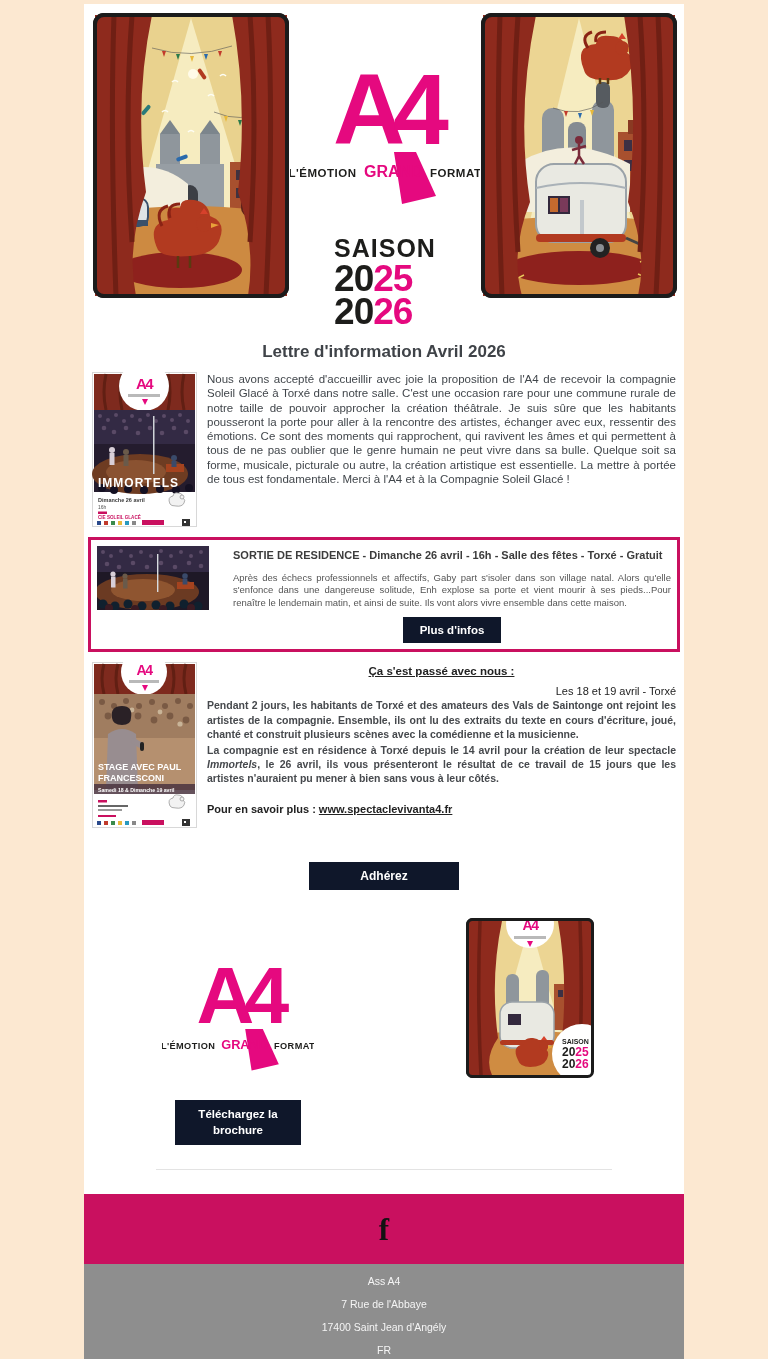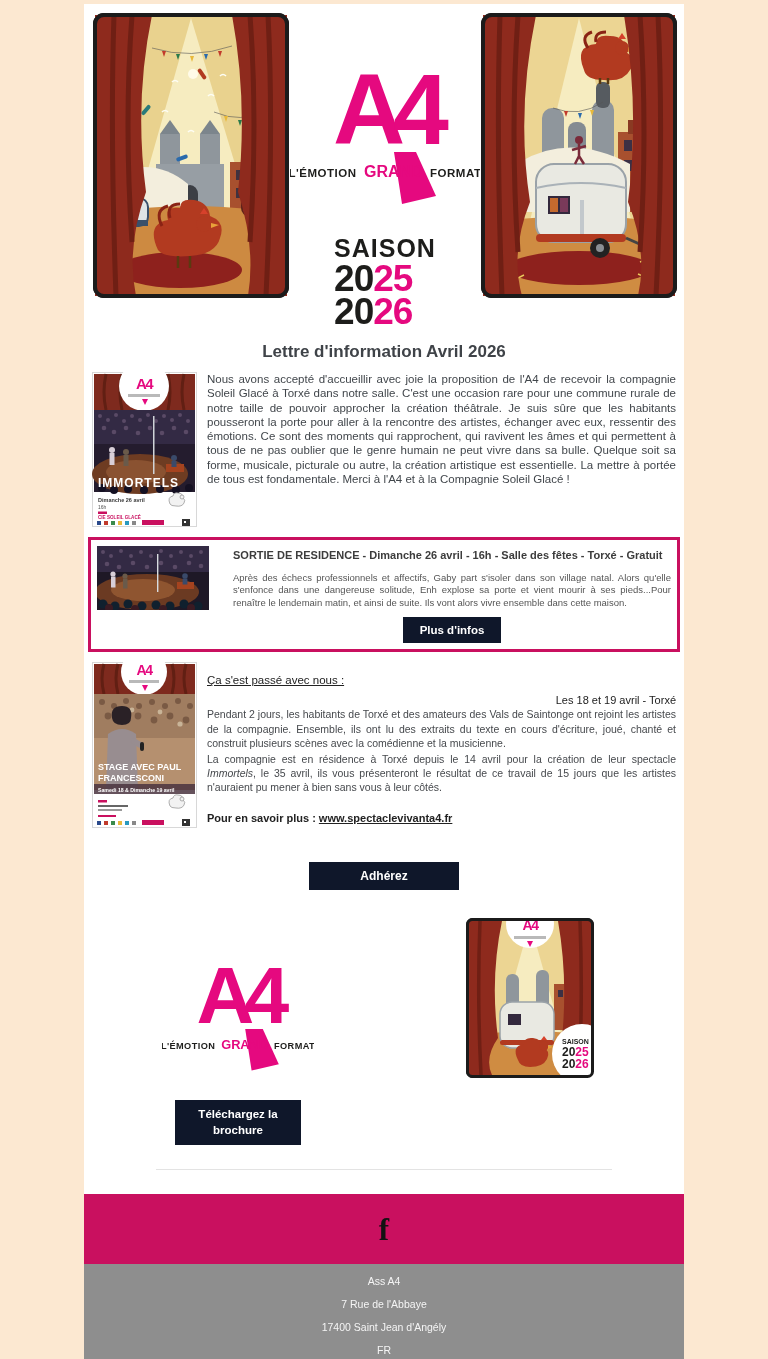--- a/index.html
+++ b/index.html
@@ -31,23 +31,23 @@
   .res-col{flex:1;padding-top:3px;}
   .res-heading{font-size:11px;font-weight:bold;color:#3c3c3c;margin-bottom:11px;}
   .res-body{font-size:9.5px;color:#555;line-height:1.3;text-align:justify;}
   .btn{display:inline-block;background:#0f172a;color:#fff;font-weight:bold;text-align:center;border:none;cursor:pointer;font-family:"Liberation Sans",sans-serif;}
   .res-btn-row{text-align:center;margin-top:8px;}
   .res-btn{width:98px;padding:7px 0;font-size:11.5px;}
 
   
   .past-section{margin-top:10px;}
   .past-text{flex:1;font-size:10.5px;color:#46494d;line-height:1.35;}
-  .past-heading{font-size:11.5px;font-weight:normal;color:#222;text-decoration:underline;margin:11px 0 4px 0;}
+  .past-heading{font-size:11.5px;font-weight:bold;color:#222;text-decoration:underline;margin:2px 0 4px 0;text-align:center;}
   .past-sub{font-size:11px;font-weight:normal;color:#222;text-align:right;}
-  .past-p{text-align:justify;margin:0 0 2px 0;}
+  .past-p{text-align:justify;margin:0 0 2px 0;font-weight:bold;}
   .past-more{margin-top:16px;font-size:11px;font-weight:bold;color:#222;}
   .past-link{color:#222;text-decoration:underline;cursor:pointer;}
 
   
   .adherez-row{text-align:center;margin-top:34px;}
   .adherez-btn{width:150px;padding:7px 0;font-size:12px;}
   .bottom-logos{display:flex;padding:28px 8px 0 8px;}
   .bl-cell{width:50%;display:flex;justify-content:center;}
   .cta-row{display:flex;padding:22px 8px 0 8px;}
   .cta-cell{width:50%;display:flex;justify-content:center;align-items:flex-start;}
@@ -450,21 +450,21 @@
             <rect x="40" y="159" width="4" height="4" fill="#888"></rect>
         <rect x="50" y="158" width="22" height="5" fill="#c9105f"></rect>
         <rect x="90" y="157" width="8" height="7" fill="#333"></rect>
             <rect x="92" y="159" width="2" height="2" fill="#fff"></rect>
       </g>
     </svg>
     <div class="past-text">
       <div class="past-heading">Ça s'est passé avec nous :</div>
       <div class="past-sub">Les 18 et 19 avril - Torxé</div>
       <p class="past-p">Pendant 2 jours, les habitants de Torxé et des amateurs des Vals de Saintonge ont rejoint les artistes de la compagnie. Ensemble, ils ont lu des extraits du texte en cours d'écriture, joué, chanté et construit plusieurs scènes avec la comédienne et la musicienne.</p>
-      <p class="past-p"><span>La compagnie est en résidence à Torxé depuis le 14 avril pour la création de leur spectacle </span><em>Immortels</em><span>, le 35 avril, ils vous présenteront le résultat de ce travail de 15 jours que les artistes n'auraient pu mener à bien sans vous à leur côtés.</span></p>
+      <p class="past-p"><span>La compagnie est en résidence à Torxé depuis le 14 avril pour la création de leur spectacle </span><em>Immortels</em><span>, le 26 avril, ils vous présenteront le résultat de ce travail de 15 jours que les artistes n'auraient pu mener à bien sans vous à leur côtés.</span></p>
       <div class="past-more"><span>Pour en savoir plus : </span><span class="past-link">www.spectaclevivanta4.fr</span></div>
     </div>
   </div>
 
   <div class="adherez-row">
     <button class="btn adherez-btn">Adhérez</button>
   </div>
 
   <div class="bottom-logos">
     <div class="bl-cell" style="align-items:flex-start;padding-top:26px;">

